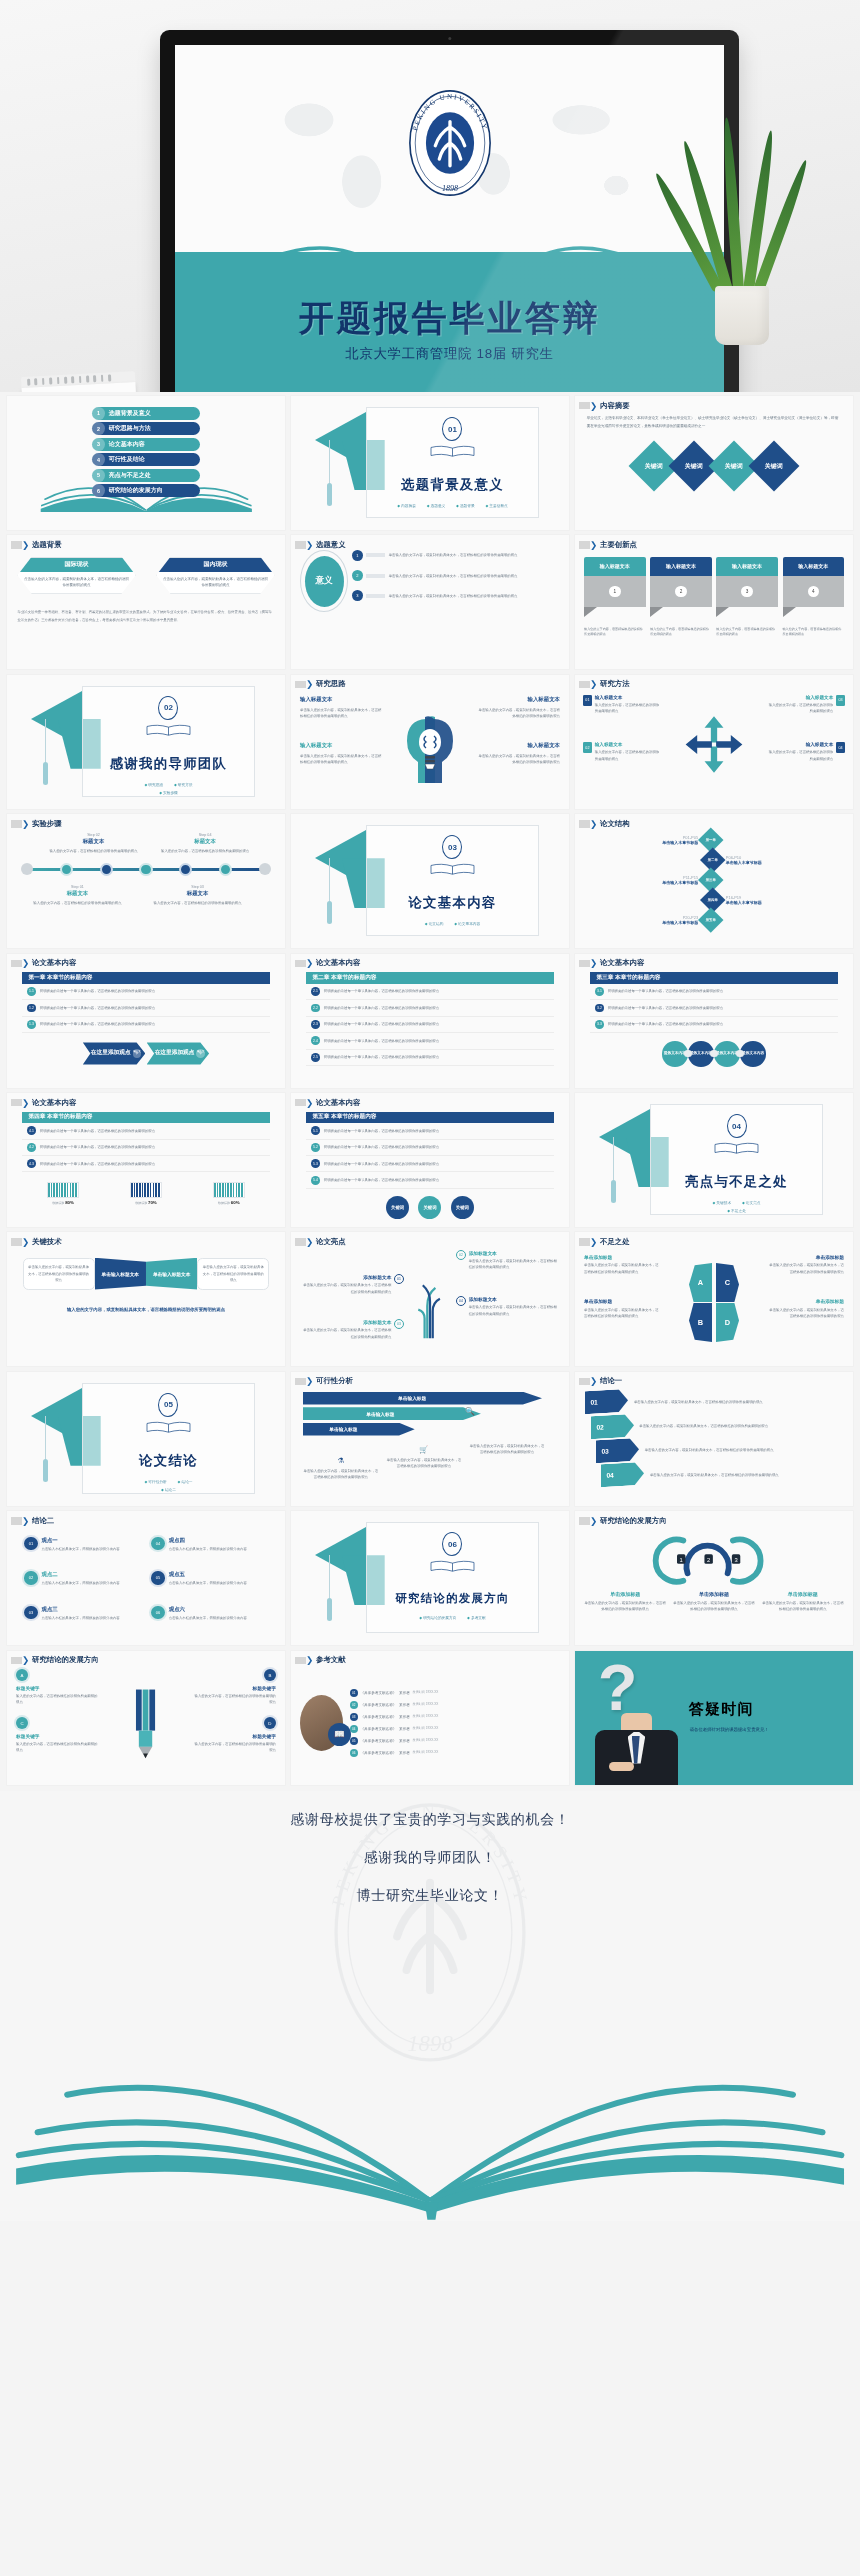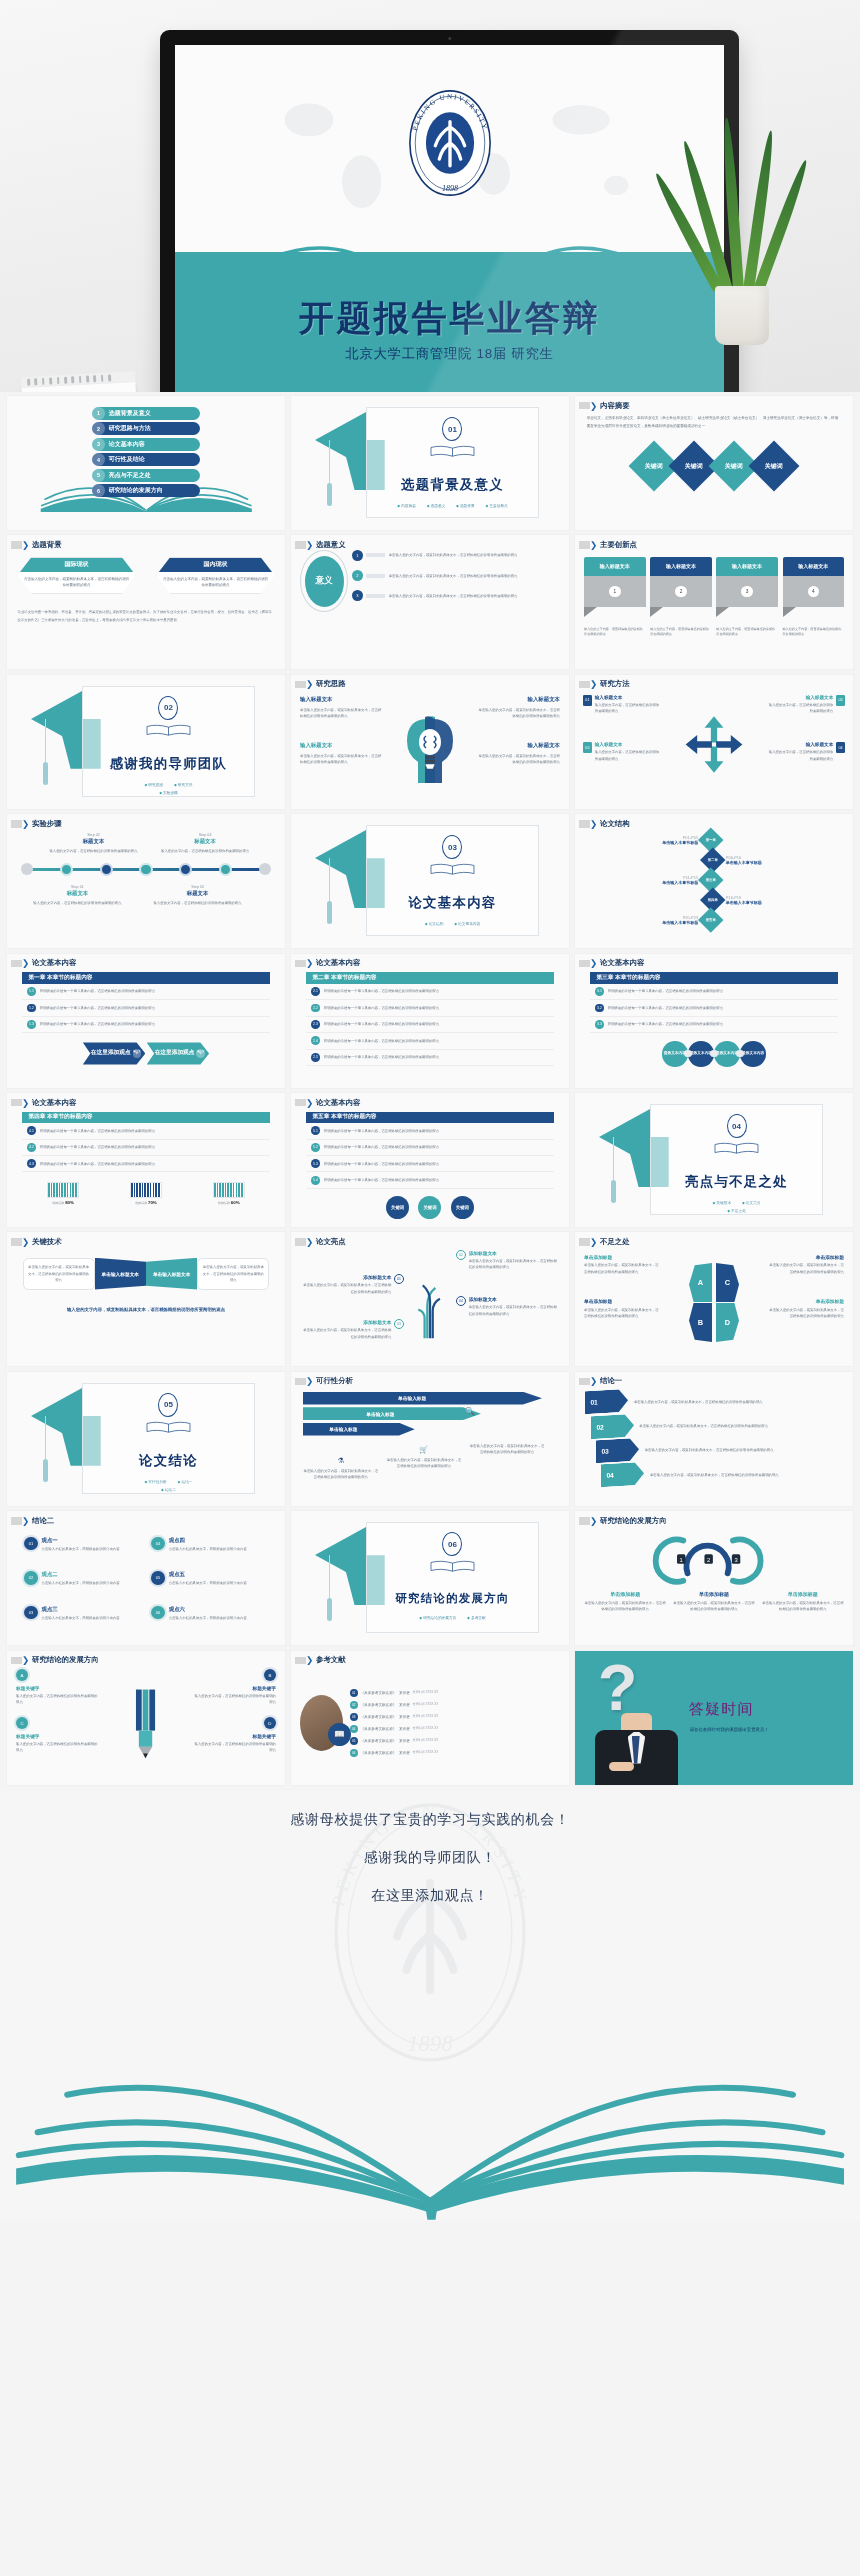--- a/index.html
+++ b/index.html
@@ -1259,21 +1259,21 @@
       <div class="s-body" style="position:relative;height:134px;display:flex;align-items:center">
         <div style="position:absolute;left:23px;top:4px;font-size:65px;font-weight:bold;color:#e3e6e8;line-height:1;text-shadow:1.3px 2px 3.4px rgba(0,0,0,.16)">?</div>
         <div style="position:absolute;left:15px;bottom:0;width:94px;height:65px">
           <div style="position:absolute;left:31px;top:-6.7px;width:31px;height:23px;background:#e9c6a8;border-radius:5.4px"></div>
           <div style="position:absolute;left:5.4px;top:10.8px;width:83px;height:55px;background:#1b1f26;border-radius:9.4px 9.4px 0 0"></div>
           <div style="position:absolute;left:38px;top:12px;width:17.5px;height:32px;background:#f3f3f3;clip-path:polygon(38% 0,62% 0,100% 16%,74% 100%,26% 100%,0 16%)"></div>
           <div style="position:absolute;left:42px;top:16px;width:8px;height:28px;background:#2c4b7c;clip-path:polygon(0 0,100% 0,70% 100%,30% 100%)"></div>
           <div style="position:absolute;left:19px;top:42px;width:25.5px;height:9.4px;background:#e9c6a8;border-radius:4.7px"></div>
         </div>
         <div style="margin-left:114px;color:#fff">
-          <div style="font-size:15px;font-weight:normal;letter-spacing:1.3px;color:#701a75">答疑时间</div>
+          <div style="font-size:15px;font-weight:bold;letter-spacing:1.3px;color:#000000">答疑时间</div>
           <p style="font-size:4.4px;margin-top:6.7px;line-height:2;color:#0f3664;width:81px;text-align:center">请各位老师针对我的课题提出宝贵意见！</p>
         </div>
       </div>
     </div>
 
   </div>
 
   <div class="thanks">
     <svg class="thanks-seal" viewBox="0 0 310 430">
       <ellipse cx="155" cy="200" rx="140" ry="190" fill="none" stroke="#7d8894" stroke-width="5"></ellipse>
@@ -1281,21 +1281,21 @@
       <path d="M155 126 L155 286 M155 144 Q118 166 106 206 M155 144 Q192 166 204 206 M155 204 Q128 224 120 256 M155 204 Q182 224 190 256" stroke="#7d8894" stroke-width="12" fill="none" stroke-linecap="round"></path>
       <path id="arcW" d="M22 208 A133 180 0 0 1 288 208" fill="none"></path>
       <text font-size="27" fill="#7d8894" letter-spacing="8" font-family="'Liberation Serif',serif">
         <textPath href="#arcW" startOffset="50%" text-anchor="middle">PEKING UNIVERSITY</textPath>
       </text>
       <text x="155" y="376" font-size="34" fill="#7d8894" text-anchor="middle" font-family="'Liberation Serif',serif" font-style="italic">1898</text>
     </svg>
 
     <div class="thanks-line">感谢母校提供了宝贵的学习与实践的机会！</div>
     <div class="thanks-line">感谢我的导师团队！</div>
-    <div class="thanks-line">在这里添加观点！</div>
+    <div class="thanks-line">博士研究生毕业论文！</div>
 
     <svg class="thanks-book" viewBox="0 0 1280 250" preserveAspectRatio="none">
       <g stroke="#3ea7ac" fill="none" stroke-width="9" stroke-linecap="round">
         <path d="M100 62 Q360 10 636 218"></path>
         <path d="M56 118 Q330 62 636 218"></path>
         <path d="M28 152 Q318 98 636 218"></path>
         <path d="M1180 62 Q920 10 644 218"></path>
         <path d="M1224 118 Q950 62 644 218"></path>
         <path d="M1252 152 Q962 98 644 218"></path>
       </g>

